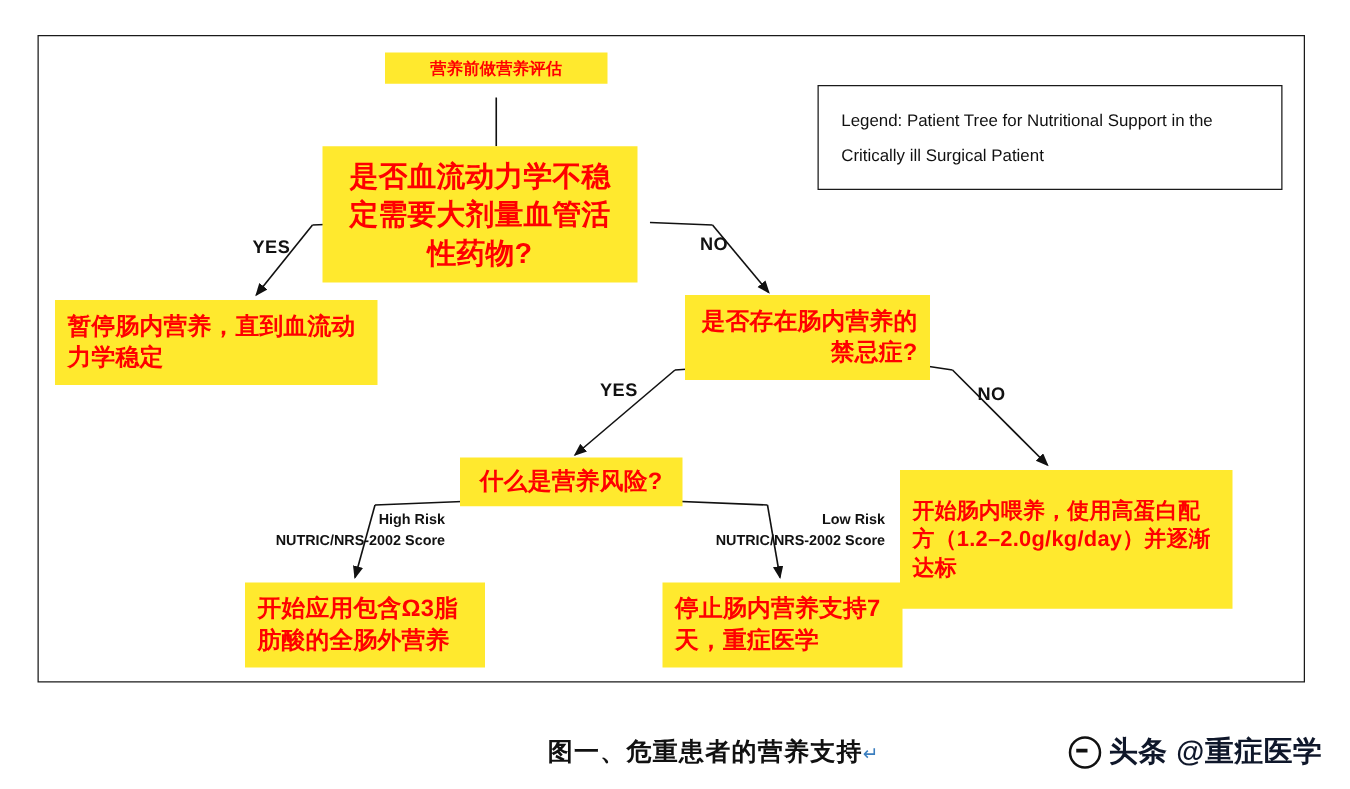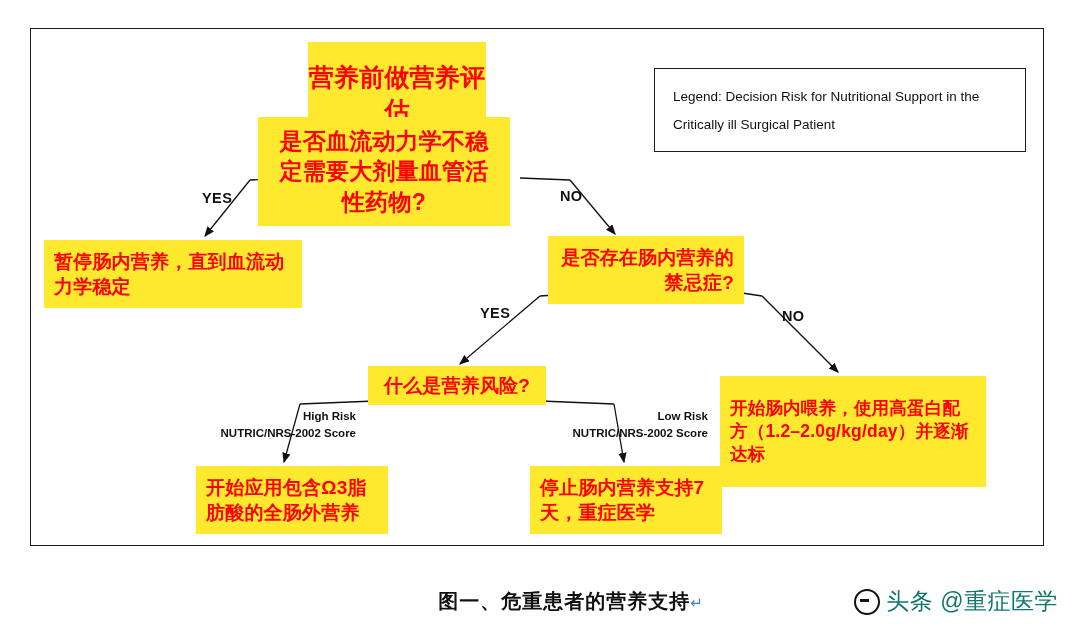--- a/index.html
+++ b/index.html
@@ -91,43 +91,43 @@
   .caption .pilcrow {
     color: #3a7ebf;
     font-weight: normal;
     font-size: 15px;
   }
   .watermark {
     position: absolute;
     right: 22px;
     top: 586px;
     font-size: 23px;
-    font-weight: normal;
-    color: #0f766e;
+    font-weight: bold;
+    color: #0f172a;
     letter-spacing: 0.5px;
     display: flex;
     align-items: center;
     gap: 6px;
   }
   .wm-logo {
     display: inline-block;
     width: 22px; height: 22px;
     border-radius: 50%;
     border: 2.5px solid #111;
     position: relative;
   }
   .wm-logo::after {
     content: "";
     position: absolute;
     left: 4px; top: 8px;
     width: 9px; height: 3px;
     background: #111;
   }
   
-  #n-assess  { left: 308px; top: 42px;  width: 178px; padding: 19px 0; font-size: 25px; }
+  #n-assess  { left: 308px; top: 42px;  width: 178px; padding: 4px 0; font-size: 13px; }
   #n-hemo    { left: 258px; top: 117px; width: 252px; padding: 9px 13px; font-size: 23px; }
   #n-pause   { left: 44px;  top: 240px; width: 258px; padding: 9px 10px; font-size: 19px; text-align: left; }
   #n-contra  { left: 548px; top: 236px; width: 196px; padding: 9px 10px; font-size: 19px; text-align: right; }
   #n-risk    { left: 368px; top: 366px; width: 178px; padding: 7px 0; font-size: 19px; }
   #n-enteral { left: 720px; top: 376px; width: 266px; padding: 21px 10px; font-size: 17.5px; text-align: left; }
   #n-tpn     { left: 196px; top: 466px; width: 192px; padding: 9px 10px; font-size: 19px; text-align: left; }
   #n-stop    { left: 530px; top: 466px; width: 192px; padding: 9px 10px; font-size: 19px; text-align: left; }
   #lbl-yes1  { left: 202px; top: 190px; }
   #lbl-no1   { left: 560px; top: 188px; }
   #lbl-yes2  { left: 480px; top: 305px; }
@@ -211,21 +211,21 @@
     <div>High Risk</div>
     <div>NUTRIC/NRS-2002 Score</div>
   </div>
 
   <div class="risk-label" id="lbl-low">
     <div>Low Risk</div>
     <div>NUTRIC/NRS-2002 Score</div>
   </div>
 
   <div class="legend">
-    <div>Legend: Decision Risk for Nutritional Support in the</div>
+    <div>Legend: Patient Tree for Nutritional Support in the</div>
     <div>Critically ill Surgical Patient</div>
   </div>
 
   <div class="caption">
     <span>图一、危重患者的营养支持</span><span class="pilcrow">↵</span>
   </div>
 
   <div class="watermark">
     <span class="wm-logo"></span>
     <span>头条 @重症医学</span>

